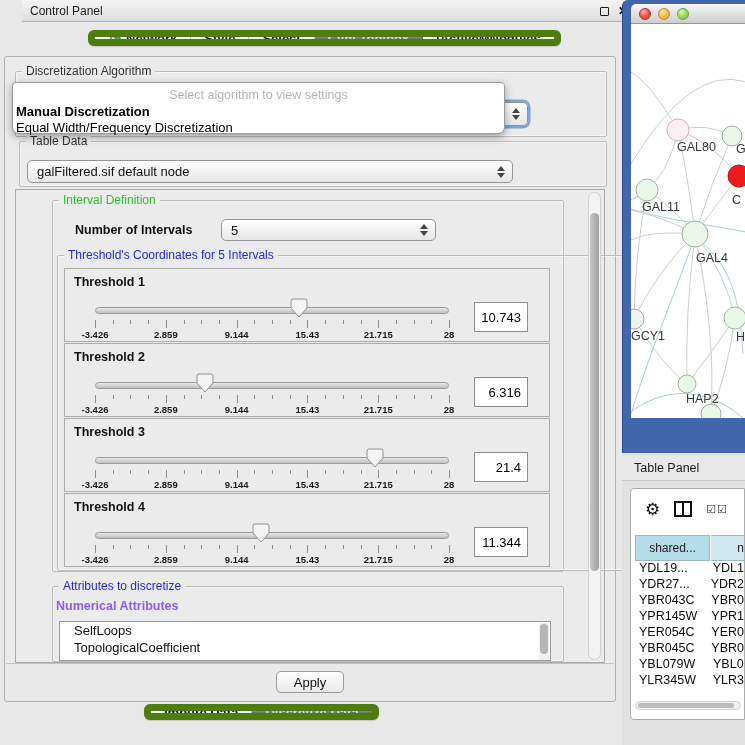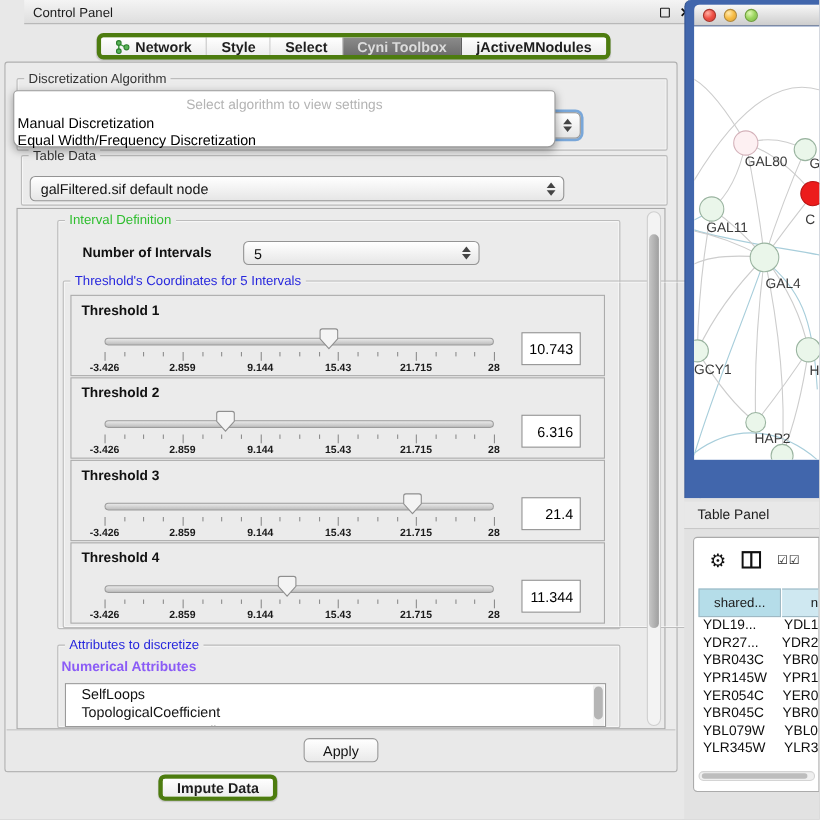--- a/index.html
+++ b/index.html
@@ -10,21 +10,21 @@
   
   .cp{position:absolute;left:0;top:0;width:620px;height:745px;background:#e8e8e8;}
   .cp-titlebar{position:absolute;left:0;top:0;width:620px;height:22px;
     background:linear-gradient(#f4f4f4,#dedede);border-bottom:1px solid #b3b3b3;
     display:flex;align-items:center;font-size:12px;color:#1c1c1c;padding-left:8px;margin-left:22px;}
   .tb-icons{position:absolute;right:14px;top:0;height:22px;display:flex;align-items:center;gap:9px;}
   .float-box{width:9px;height:9px;border:1.5px solid #1c1c1c;border-radius:1px;}
   .close-x{font-size:12px;font-weight:bold;color:#111;line-height:1;}
 
   
-  .seg{position:absolute;display:flex;height:24px;border:4px solid #4d7c0f;border-radius:6px;
+  .seg{position:absolute;display:flex;height:16px;border:7px solid #4d7c0f;border-radius:6px;
        overflow:hidden;background:#fff;box-shadow:0 1px 1px rgba(0,0,0,.15);}
   .seg .tab{display:flex;align-items:center;gap:5px;padding:0 13px;font-size:13px;font-weight:600;
        color:#1d1d1d;background:linear-gradient(#ffffff,#ededed);border-right:1px solid #bdbdbd;
        white-space:nowrap;}
   .seg .tab:last-child{border-right:none;justify-content:center;}
   .seg .tab.sel{background:linear-gradient(#8b8b8b,#6e6e6e);color:#dcdcdc;border-right-color:#5f5f5f;}
   .top-tabs{left:88px;top:30px;}
   .bottom-tabs{left:144px;top:704px;}
 
   
@@ -47,21 +47,21 @@
      border-right:4px solid transparent;}
   .combo .arrows i.up{border-bottom:5px solid #444;}
   .combo .arrows i.dn{border-top:5px solid #444;}
   .combo.focus{box-shadow:0 0 0 2.5px #79a7d9;}
 
   
   .popup{position:absolute;left:12px;top:82px;width:493px;height:52px;background:#fff;
      border:1px solid #9c9c9c;border-radius:4px 4px 7px 7px;box-shadow:0 3px 8px rgba(0,0,0,.35);
      z-index:30;}
   .popup .ph{position:absolute;left:0;right:0;top:5px;text-align:center;color:#b4b4b4;font-size:12.5px;}
-  .popup .it0{position:absolute;left:3px;top:21px;font-size:13px;font-weight:normal;color:#000;}
+  .popup .it0{position:absolute;left:3px;top:21px;font-size:13px;font-weight:bold;color:#000;}
   .popup .it1{position:absolute;left:3px;top:37px;font-size:13px;color:#000;}
 
   
   .scrollpanel{position:absolute;left:10px;top:132px;width:590px;height:474px;background:#ebebeb;
      border:1px solid #a9a9a9;}
   .vscroll{position:absolute;right:3px;top:2px;width:13px;height:468px;background:#f3f3f3;
      border:1px solid #cfcfcf;border-radius:7px;}
   .vscroll .thumb{position:absolute;left:1px;top:20px;width:9px;height:358px;border-radius:5px;
      background:linear-gradient(90deg,#c6c6c6,#9f9f9f);}
 
@@ -413,20 +413,23 @@
       </div>
 
       <div class="apply-row">
         <button class="apply-btn">Apply</button>
       </div>
     </div>
 
     <nav class="seg bottom-tabs">
       <span class="tab">
           <span>Impute Data</span>
+        </span>
+      <span class="tab sel">
+          <span>Discretize Data</span>
         </span>
     </nav>
 
     <div class="popup">
       <div class="ph">Select algorithm to view settings</div>
       <div class="it0">Manual Discretization</div>
       <div class="it1">Equal Width/Frequency Discretization</div>
     </div>
   </section>
 

